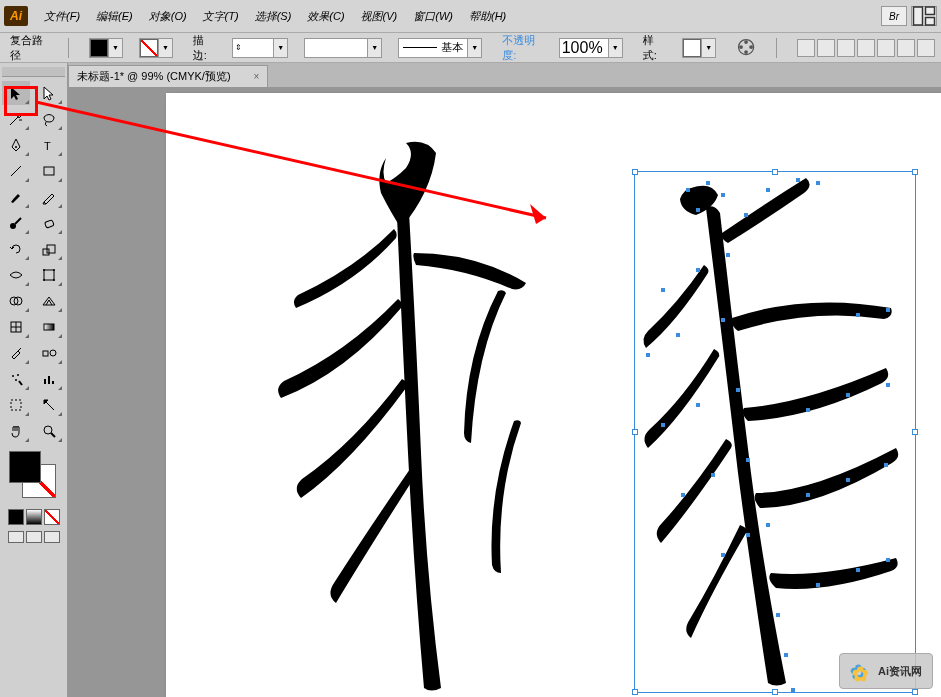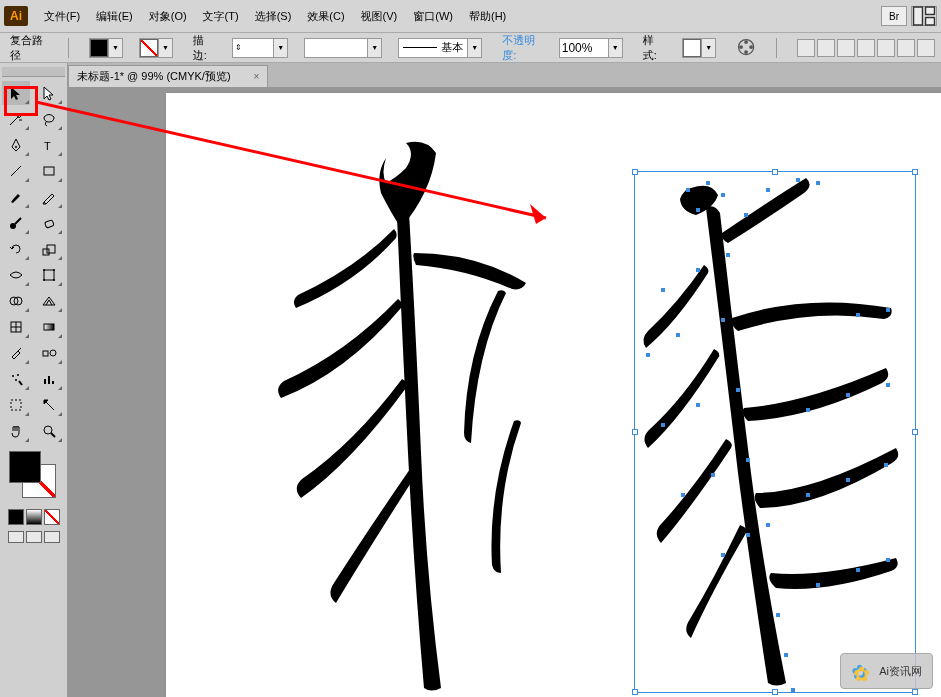--- a/index.html
+++ b/index.html
@@ -1,31 +1,31 @@
 <!DOCTYPE html>
 <html><head>
 <meta charset="utf-8">
 <style>
 * { margin:0; padding:0; box-sizing:border-box; font-family:"Microsoft YaHei",Arial,sans-serif; font-size:11px; }
 body { width:941px; height:697px; background:#d5d5d5; overflow:hidden; position:relative; }
 
 
-.menubar { height:28px; background:#d5d5d5; border-bottom:1px solid #aaa; display:flex; align-items:center; padding:16px 4px; }
+.menubar { height:28px; background:#d5d5d5; border-bottom:1px solid #aaa; display:flex; align-items:center; padding:16px 4px;font-style:italic; }
 .logo { width:24px; height:20px; background:#4a2a00; color:#ff9a00; font-weight:bold; text-align:center; line-height:20px; border-radius:2px; font-size:12px; margin-right:8px; }
 .menu-item { padding:4px 8px; cursor:default; }
 .menubar .spacer { flex:1; }
 .mb-btn { width:26px; height:20px; border:1px solid #999; background:#eee; margin-left:4px; display:flex; align-items:center; justify-content:center; font-size:10px; }
 
 
 .controlbar { height:30px; background:#d5d5d5; border-bottom:1px solid #aaa; display:flex; align-items:center; padding:0 6px; gap:16px; }
 .cb-label { font-size:11px; padding:0 4px; }
 .cb-box { height:20px; border:1px solid #999; background:#fff; display:inline-flex; align-items:center; }
 .cb-swatch { width:18px; height:18px; border:1px solid #666; }
 .cb-dd { width:14px; height:18px; border-left:1px solid #999; background:#e8e8e8; display:flex; align-items:center; justify-content:center; font-size:7px; }
-.cb-input { width:48px; height:18px; border:none; padding:0 2px; font-size:12px; }
+.cb-input { width:48px; height:18px; border:none; padding:0 2px; font-size:16px; }
 .cb-sep { width:1px; height:20px; background:#999; margin:0 4px; }
 .align-btns { display:flex; gap:2px; margin-left:auto; }
 .align-btn { width:18px; height:18px; border:1px solid #999; background:#e8e8e8; }
 
 
 .mainrow { display:flex; height:calc(100% - 58px); }
 
 
 .toolbar { width:68px; background:#d0d0d0; border-right:1px solid #999; padding:4px 2px; }
 .toolbar-tab { height:10px; background:#c0c0c0; border-bottom:1px solid #999; margin-bottom:4px; }
@@ -55,21 +55,21 @@
 .leaf { position:absolute; }
 .sel-box { position:absolute; border:1px solid #3a8cde; }
 .handle { position:absolute; width:6px; height:6px; background:#fff; border:1px solid #3a8cde; }
 .anchor { position:absolute; width:4px; height:4px; background:#3a8cde; }
 
 
 .red-box { position:absolute; border:3px solid #f00; }
 .red-arrow { position:absolute; }
 
 
-.watermark { position:absolute; right:8px; bottom:8px; background:rgba(200,200,200,.85); padding:6px 10px; border-radius:4px; display:flex; align-items:center; gap:6px; font-size:18px; font-weight:normal; color:#333; border:1px solid #aaa; }
+.watermark { position:absolute; right:8px; bottom:8px; background:rgba(200,200,200,.85); padding:6px 10px; border-radius:4px; display:flex; align-items:center; gap:6px; font-size:18px; font-weight:bold; color:#333; border:1px solid #aaa; }
 .wm-flower { width:22px; height:22px; position:relative; }
 .wm-flower::before { content:"✿"; font-size:20px; color:#4aa3e0; position:absolute; }
 .wm-flower::after { content:"✿"; font-size:20px; color:#f9c23c; position:absolute; left:2px; top:2px; }
 </style>
 </head>
 <body>
 
 <div class="menubar">
   <div class="logo">Ai</div>
   <div class="menu-item">文件(F)</div>

